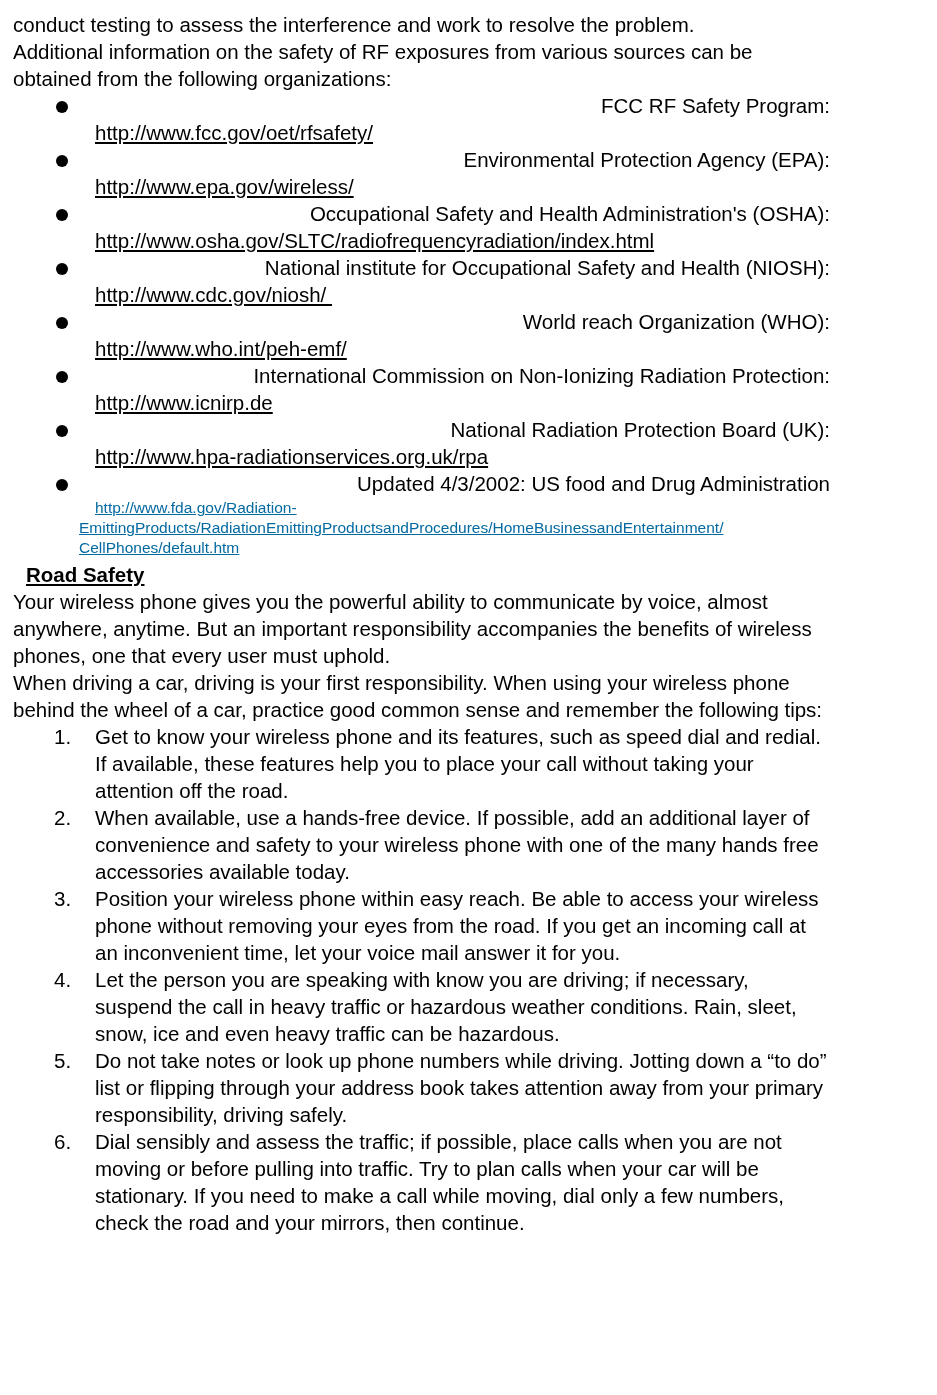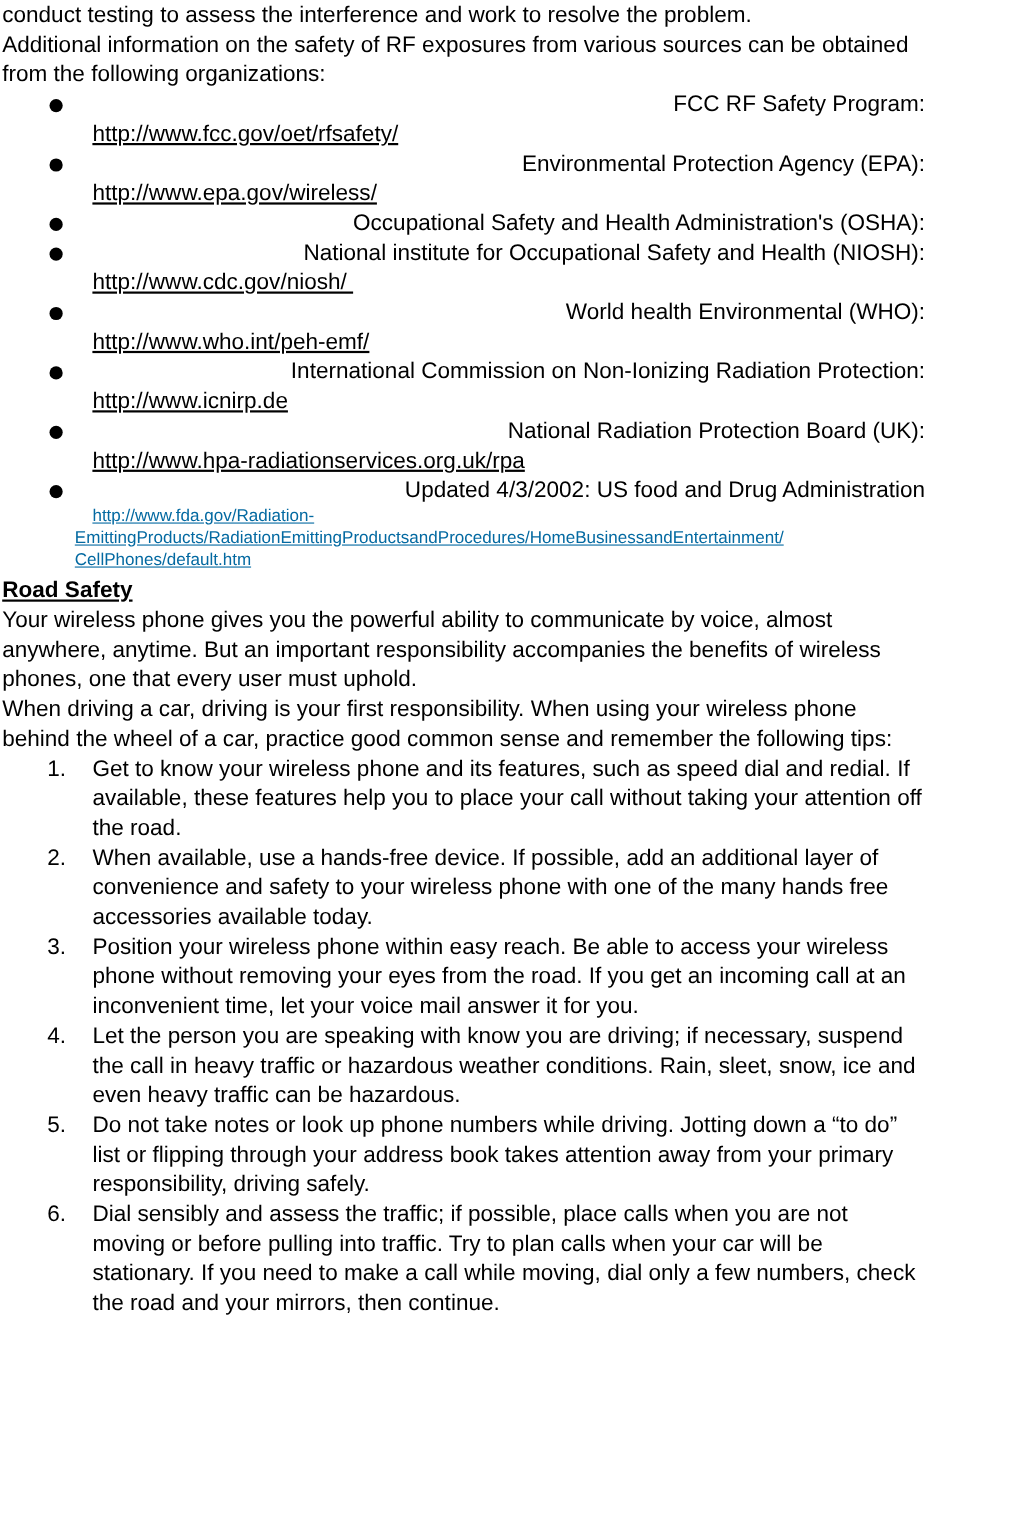--- a/index.html
+++ b/index.html
@@ -12,21 +12,21 @@
     height: 1395px;
     font-family: "Liberation Sans", sans-serif;
     color: #000000;
     -webkit-font-smoothing: none;
   }
   .page {
     position: relative;
     width: 841px;
     height: 1395px;
     overflow: hidden;
-    padding: 0;
+    padding: 11px;
     box-sizing: border-box;
   }
   
   .para {
     font-size: 20.5px;
     line-height: 27px;
     margin: 0;
     padding: 0 4px 0 2px;
     text-align: left;
   }
@@ -87,21 +87,21 @@
   
   .heading {
     font-size: 20.5px;
     line-height: 27px;
     font-weight: bold;
     text-decoration: underline;
     display: inline-block;
     margin: 0;
     padding: 0 0 0 2px;
   }
-  .heading-row { margin: 3px 0 0 0; }
+  .heading-row { margin: 3px 0 0 13px; }
   
   .num-list {
     list-style: none;
     margin: 0;
     padding: 0;
   }
   .num-item {
     position: relative;
     margin: 0;
     padding-left: 84px;
@@ -134,29 +134,30 @@
       <a class="url" href="#">http://www.fcc.gov/oet/rfsafety/</a>
     </li>
     <li class="bullet-item">
       <span class="bullet-dot"></span>
       <span class="bullet-label">Environmental Protection Agency (EPA):</span>
       <a class="url" href="#">http://www.epa.gov/wireless/</a>
     </li>
     <li class="bullet-item">
       <span class="bullet-dot"></span>
       <span class="bullet-label">Occupational Safety and Health Administration's (OSHA):</span>
+      <a class="url" href="#">http://www.osha.gov/SLTC/radiofrequencyradiation/index.html</a>
     </li>
     <li class="bullet-item">
       <span class="bullet-dot"></span>
       <span class="bullet-label">National institute for Occupational Safety and Health (NIOSH):</span>
       <a class="url" href="#">http://www.cdc.gov/niosh/ </a>
     </li>
     <li class="bullet-item">
       <span class="bullet-dot"></span>
-      <span class="bullet-label">World health Environmental (WHO):</span>
+      <span class="bullet-label">World reach Organization (WHO):</span>
       <a class="url" href="#">http://www.who.int/peh-emf/</a>
     </li>
     <li class="bullet-item">
       <span class="bullet-dot"></span>
       <span class="bullet-label">International Commission on Non-Ionizing Radiation Protection:</span>
       <a class="url" href="#">http://www.icnirp.de</a>
     </li>
     <li class="bullet-item">
       <span class="bullet-dot"></span>
       <span class="bullet-label">National Radiation Protection Board (UK):</span>

